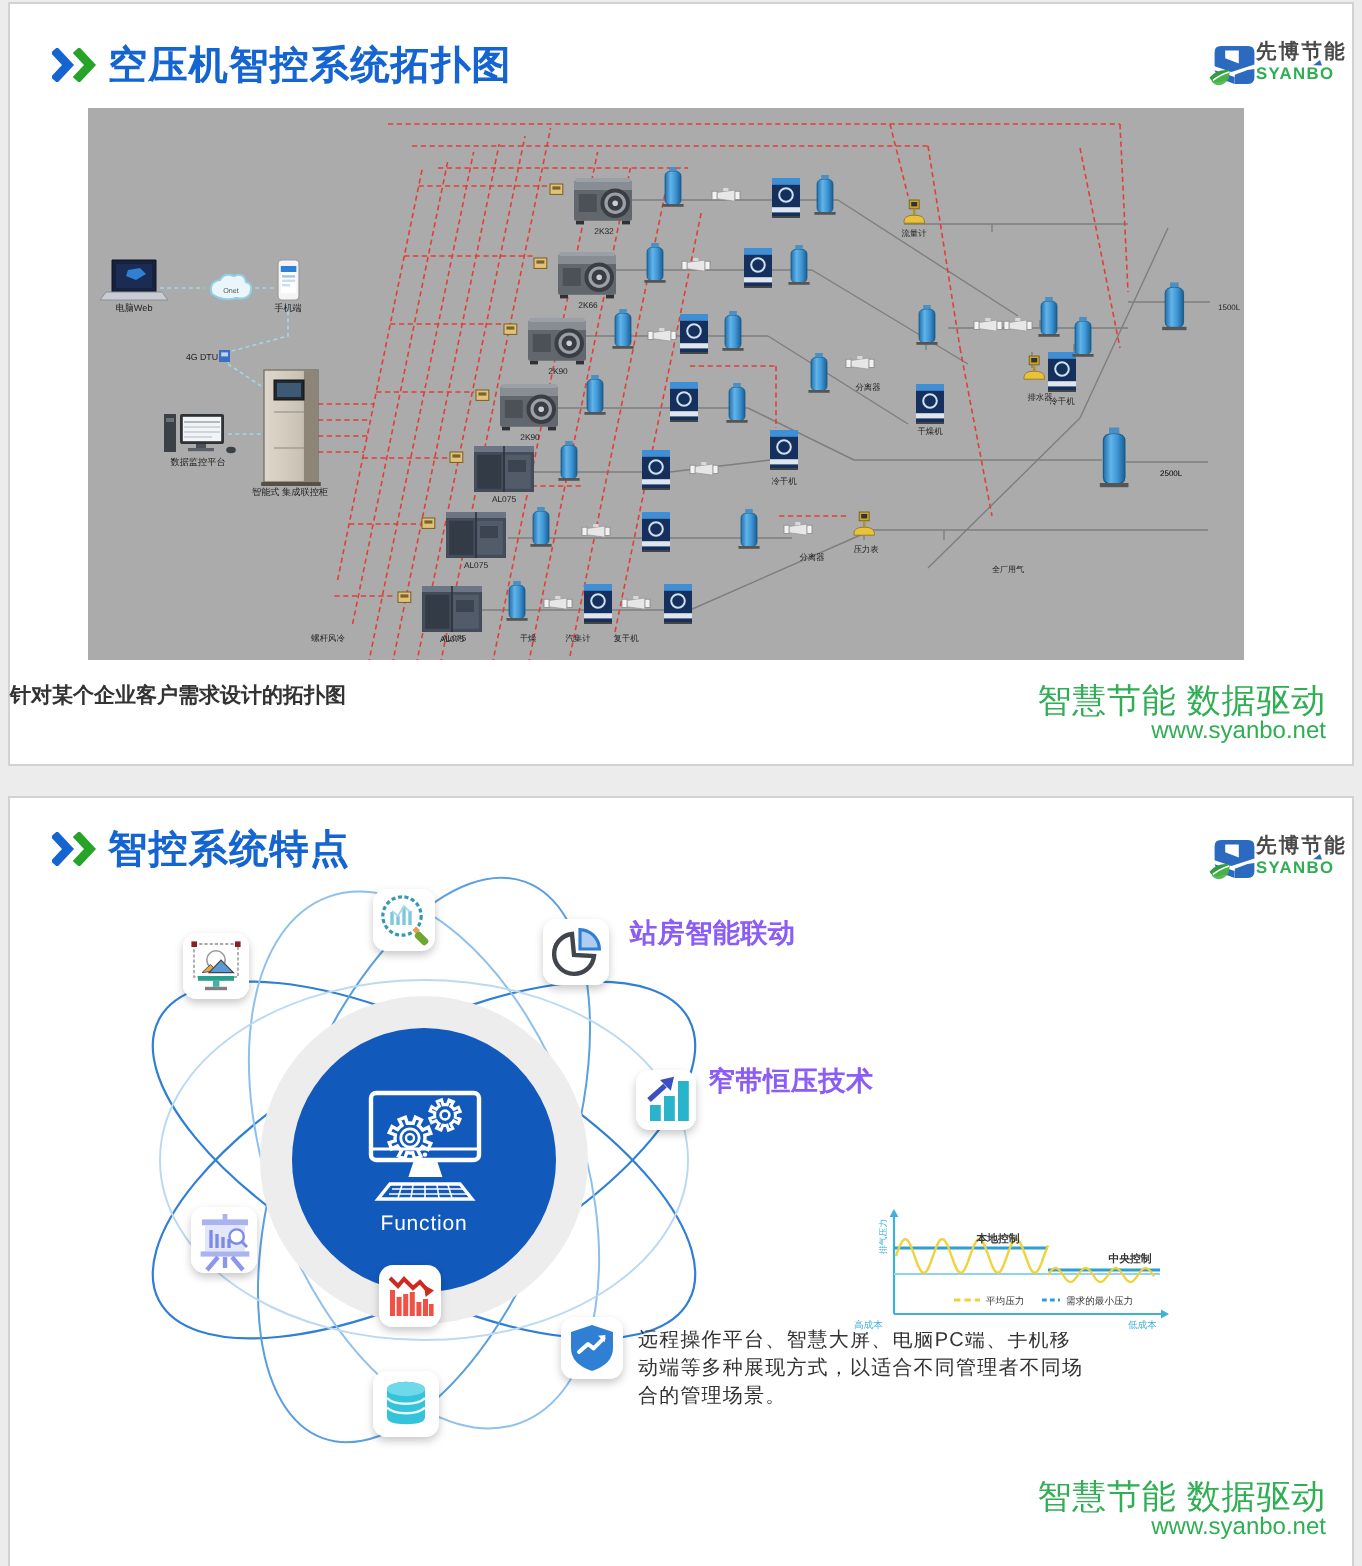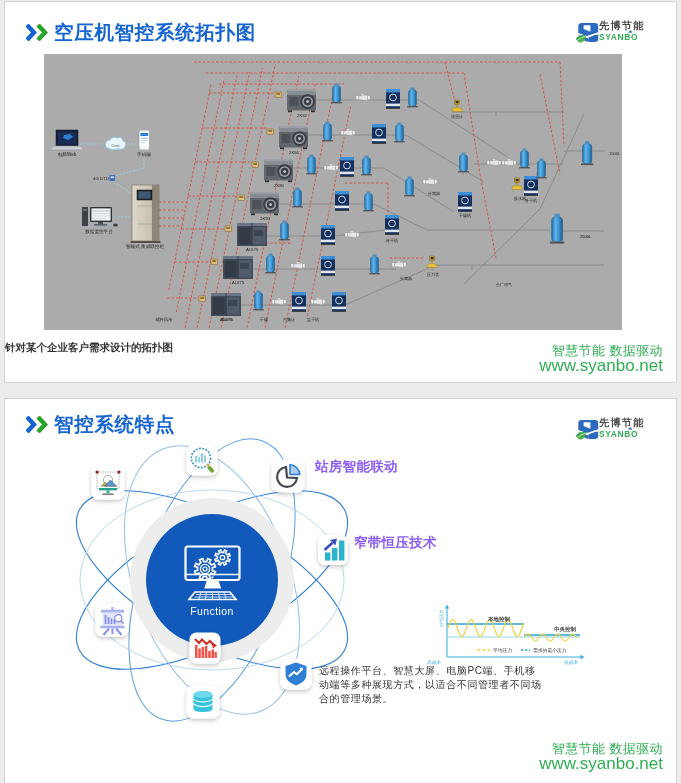--- a/index.html
+++ b/index.html
@@ -4,30 +4,30 @@
 <style>
 * { margin:0; padding:0; box-sizing:border-box; }
 html,body { width:681px; height:783px; background:#ececec; font-family:"Liberation Sans", sans-serif; overflow:hidden; }
 .card { position:absolute; left:4px; width:673px; background:#ffffff; border:1px solid #d2d2d2; }
 .c1 { top:1px; height:382px; }
 .c2 { top:398px; height:452px; }
 .hdr { position:absolute; left:21px; top:17px; height:26px; display:flex; align-items:center; }
 .c2 .hdr { top:12px; }
 .chev { margin-right:5px; }
 .title { color:#1464d2; font-size:19.5px; font-weight:bold; letter-spacing:0.7px; }
-.logo { position:absolute; right:31px; top:16px; }
+.logo { position:absolute; right:2px; top:16px; }
 .caption { position:absolute; left:0; width:671px; top:339px; text-align:left; font-size:10.5px; font-weight:bold; color:#333; }
 .foot { position:absolute; right:13px; text-align:right; color:#2fae53; line-height:15px; }
-.foot .l1 { font-size:13px; letter-spacing:0.4px;}
-.foot .l2 { font-size:17px; }
+.foot .l1 { font-size:17px; letter-spacing:0.4px;}
+.foot .l2 { font-size:12px; }
 .f1 { top:341px; }
 .f2 { top:342px; }
 .sect { position:absolute; }
 .sect h3 { color:#8b5cf6; font-size:13.5px; font-weight:bold; line-height:14px; margin-bottom:2px; letter-spacing:0.3px; }
-.sect.s2 h3 { margin-bottom:23px; }
+.sect.s2 h3 { margin-bottom:23px;font-family:Liberation Mono, monospace; }
 .sect p { font-size:10px; color:#333; line-height:14px; letter-spacing:0.05px; white-space:nowrap; }
 </style>
 </head>
 <body>
 <div class="card c1">
   <div class="hdr">
     <svg class="chev" width="23" height="17" viewBox="0 0 23 17">
       <path d="M1 1 L8 8.5 L1 16" fill="none" stroke="#1464d2" stroke-width="4.4"></path>
       <path d="M12 1 L19 8.5 L12 16" fill="none" stroke="#27a327" stroke-width="4.4"></path>
     </svg>

